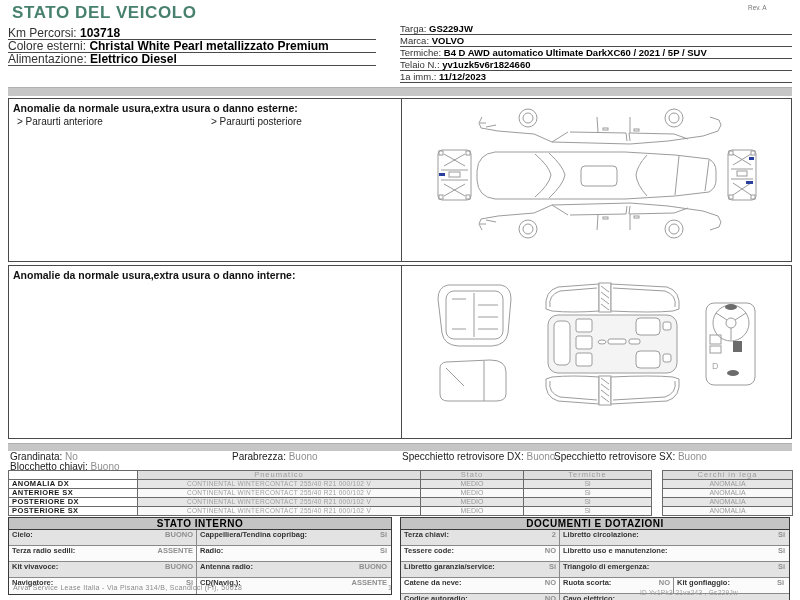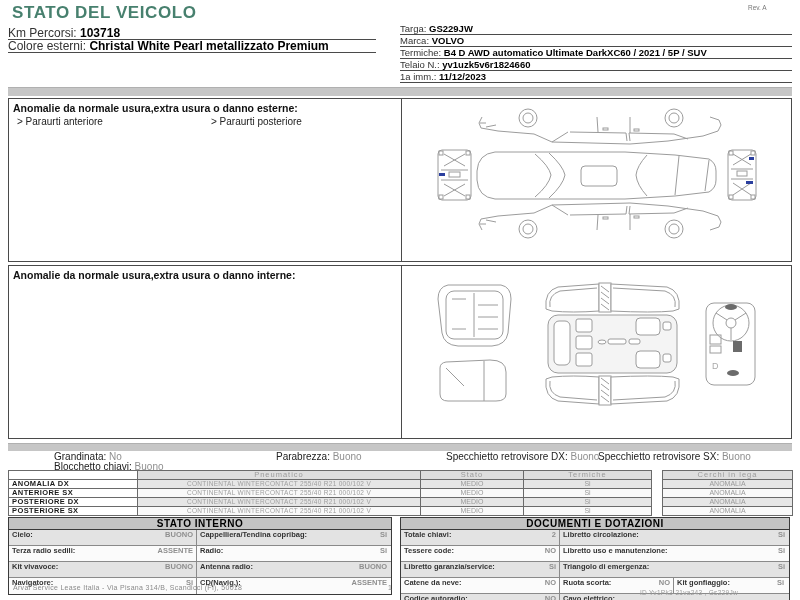--- a/index.html
+++ b/index.html
@@ -25,21 +25,21 @@
   .ext-box { top:98px; height:164px; }
   .int-box { top:265px; height:174px; }
   .anom-left { width:393px; border-right:1px solid #4a4a4a; position:relative; }
   .anom-right { flex:1; position:relative; }
   .anom-header { padding:3px 4px 1px 4px; font-size:10.5px; font-weight:bold; color:#111; }
   .anom-item { position:absolute; top:17px; font-size:10px; color:#222; }
   .anom-item.i1 { left:8px; }
   .anom-item.i2 { left:202px; }
 
   .cond-item { position:absolute; font-size:10px; white-space:nowrap; }
-  .cond-item .lab { color:#222;margin-left:44px; }
+  .cond-item .lab { color:#222; }
   .cond-item .val { color:#8f8f8f; }
 
   table { border-collapse:collapse; table-layout:fixed; }
   .tire-table { position:absolute; left:8px; top:470px; width:643px; }
   .cerchi-table { position:absolute; left:662px; top:470px; width:130px; }
   .tire-table td, .tire-table th, .cerchi-table td, .cerchi-table th {
     border:1px solid #6a6a6a; height:9px; line-height:8px; padding:0 3px;
     white-space:nowrap; overflow:hidden;
   }
   th.colhead { background:#dedede; color:#9b9b9b; font-weight:normal; font-size:7.5px; letter-spacing:1px; text-align:center; }
@@ -79,20 +79,21 @@
 <body>
 
 <div id="page">
 
   <div class="title">STATO DEL VEICOLO</div>
   <div class="rev">Rev. A</div>
 
   <div class="info-left">
     <div class="info-row"><span class="lab">Km Percorsi: </span><span class="val">103718</span></div>
     <div class="info-row"><span class="lab">Colore esterni: </span><span class="val">Christal White Pearl metallizzato Premium</span></div>
+    <div class="info-row"><span class="lab">Alimentazione: </span><span class="val">Elettrico Diesel</span></div>
   </div>
 
   <div class="info-right">
     <div class="info-row"><span class="lab">Targa: </span><span class="val">GS229JW</span></div>
     <div class="info-row"><span class="lab">Marca: </span><span class="val">VOLVO</span></div>
     <div class="info-row"><span class="lab">Termiche: </span><span class="val">B4 D AWD automatico Ultimate DarkXC60 / 2021 / 5P / SUV</span></div>
     <div class="info-row"><span class="lab">Telaio N.: </span><span class="val">yv1uzk5v6r1824660</span></div>
     <div class="info-row"><span class="lab">1a imm.: </span><span class="val">11/12/2023</span></div>
   </div>
 
@@ -335,21 +336,21 @@
         <span class="vgr" style="width:82px">Si</span>
         <span class="sep"></span>
       <span class="lbl" style="width:127px">CD(Navig.):</span>
         <span class="vgr" style="width:66px">ASSENTE</span>
     </div>
   </div>
 
   <div class="bt bt-doc">
     <div class="bt-header">DOCUMENTI E DOTAZIONI</div>
     <div class="bt-row">
-      <span class="lbl" style="width:100px">Totale chiavi:</span>
+      <span class="lbl" style="width:100px">Terza chiavi:</span>
         <span class="vgr" style="width:58px">2</span>
         <span class="sep"></span>
       <span class="lbl" style="width:150px">Libretto circolazione:</span>
         <span class="vgr" style="width:78px">Si</span>
     </div>
     <div class="bt-row">
       <span class="lbl" style="width:100px">Tessere code:</span>
         <span class="vgr" style="width:58px">NO</span>
         <span class="sep"></span>
       <span class="lbl" style="width:150px">Libretto uso e manutenzione:</span>

